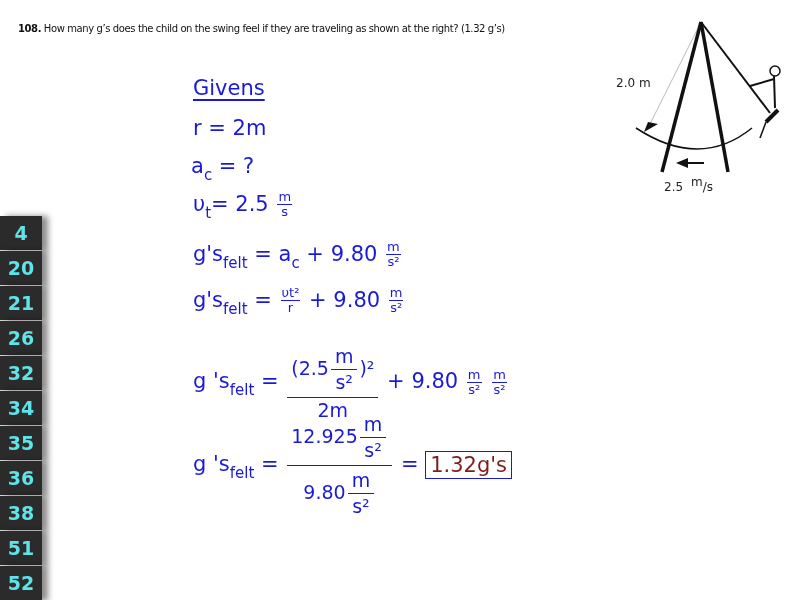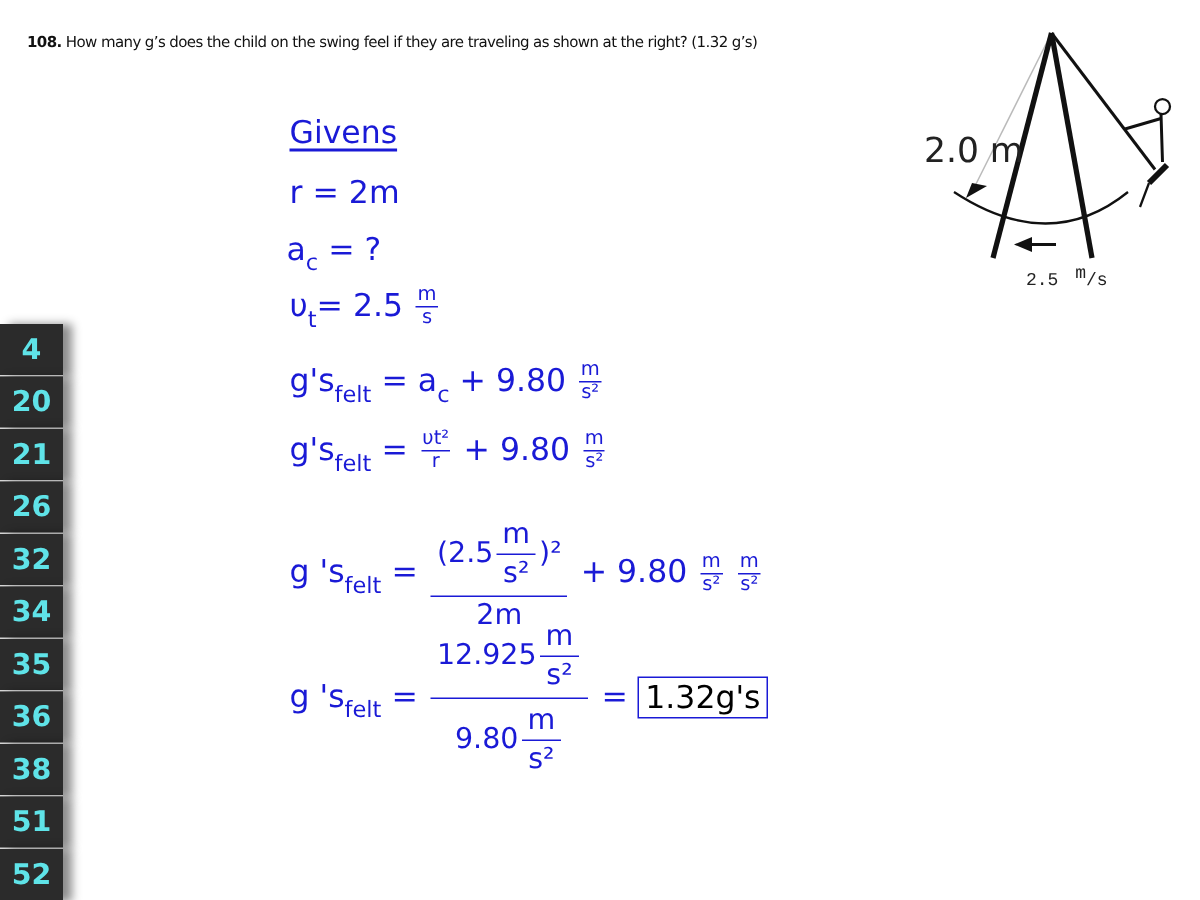--- a/index.html
+++ b/index.html
@@ -17,21 +17,21 @@
     .math .sub { font-size: 15px; position: relative; top: 7px; }
     .frac { display: inline-flex; flex-direction: column; align-items: center; vertical-align: middle; margin: 0 2px; }
     .frac .num { border-bottom: 1.5px solid #1a1ad6; padding: 0 1px; line-height: 1.1; }
     .frac .den { line-height: 1.1; }
     .frac.small { font-size: 13px; }
     .frac.tiny { font-size: 8px; }
     .frac.tiny .num { border-bottom-width: 1px; }
     .frac.big .num, .frac.big .den { font-size: 19px; padding: 2px 4px; }
     .givens-title { text-decoration: underline; text-underline-offset: 4px; }
     .answer-box {
-      display: inline-block; border: 1.5px solid #1a1ad6; color: #000000;
+      display: inline-block; border: 1.5px solid #1a1ad6; color: #7f1d1d;
       padding: 1px 4px; vertical-align: middle;
     }
 
     .sidebar { position: absolute; left: 0; top: 216px; width: 44px; }
     .sb-item {
       position: relative; width: 42px; height: 35px; background: #2b2b2b;
       color: #5fe3e8; font-family: "DejaVu Sans", sans-serif; font-weight: bold;
       font-size: 19px; text-align: center; line-height: 34px;
       border-bottom: 1px solid #d8d8d8;
       box-shadow: 6px 0 6px rgba(0,0,0,0.45);
@@ -69,22 +69,22 @@
 
     <line x1="174" y1="76" x2="175" y2="108" stroke="#111" stroke-width="2"></line>
 
     <line x1="166" y1="122" x2="178" y2="110" stroke="#111" stroke-width="4"></line>
 
     <line x1="166" y1="122" x2="160" y2="138" stroke="#111" stroke-width="1.5"></line>
 
     <line x1="86" y1="163" x2="104" y2="163" stroke="#111" stroke-width="2"></line>
     <polygon points="76,163 88,158 88,168" fill="#111"></polygon>
   </svg>
-  <div class="lbl" style="left:16px; top:88px; font-size:23px;text-align:right;">2.0 m</div>
-  <div class="lbl" style="left:84px; top:175px; font-size:12px;font-family:Liberation Mono, monospace;">
+  <div class="lbl" style="left:16px; top:76px; font-size:12px;text-align:right;">2.0 m</div>
+  <div class="lbl" style="left:64px; top:175px; font-size:12px;">
     <span>2.5</span>
     <sup style="font-size:12px; margin-left:4px;">m</sup><span>/s</span>
   </div>
 </div>
 
 <div class="math" style="left:193px; top:76px;">
   <span class="givens-title">Givens</span>
 </div>
 <div class="math" style="left:193px; top:116px;">r = 2m</div>
 <div class="math" style="left:191px; top:154px;">

